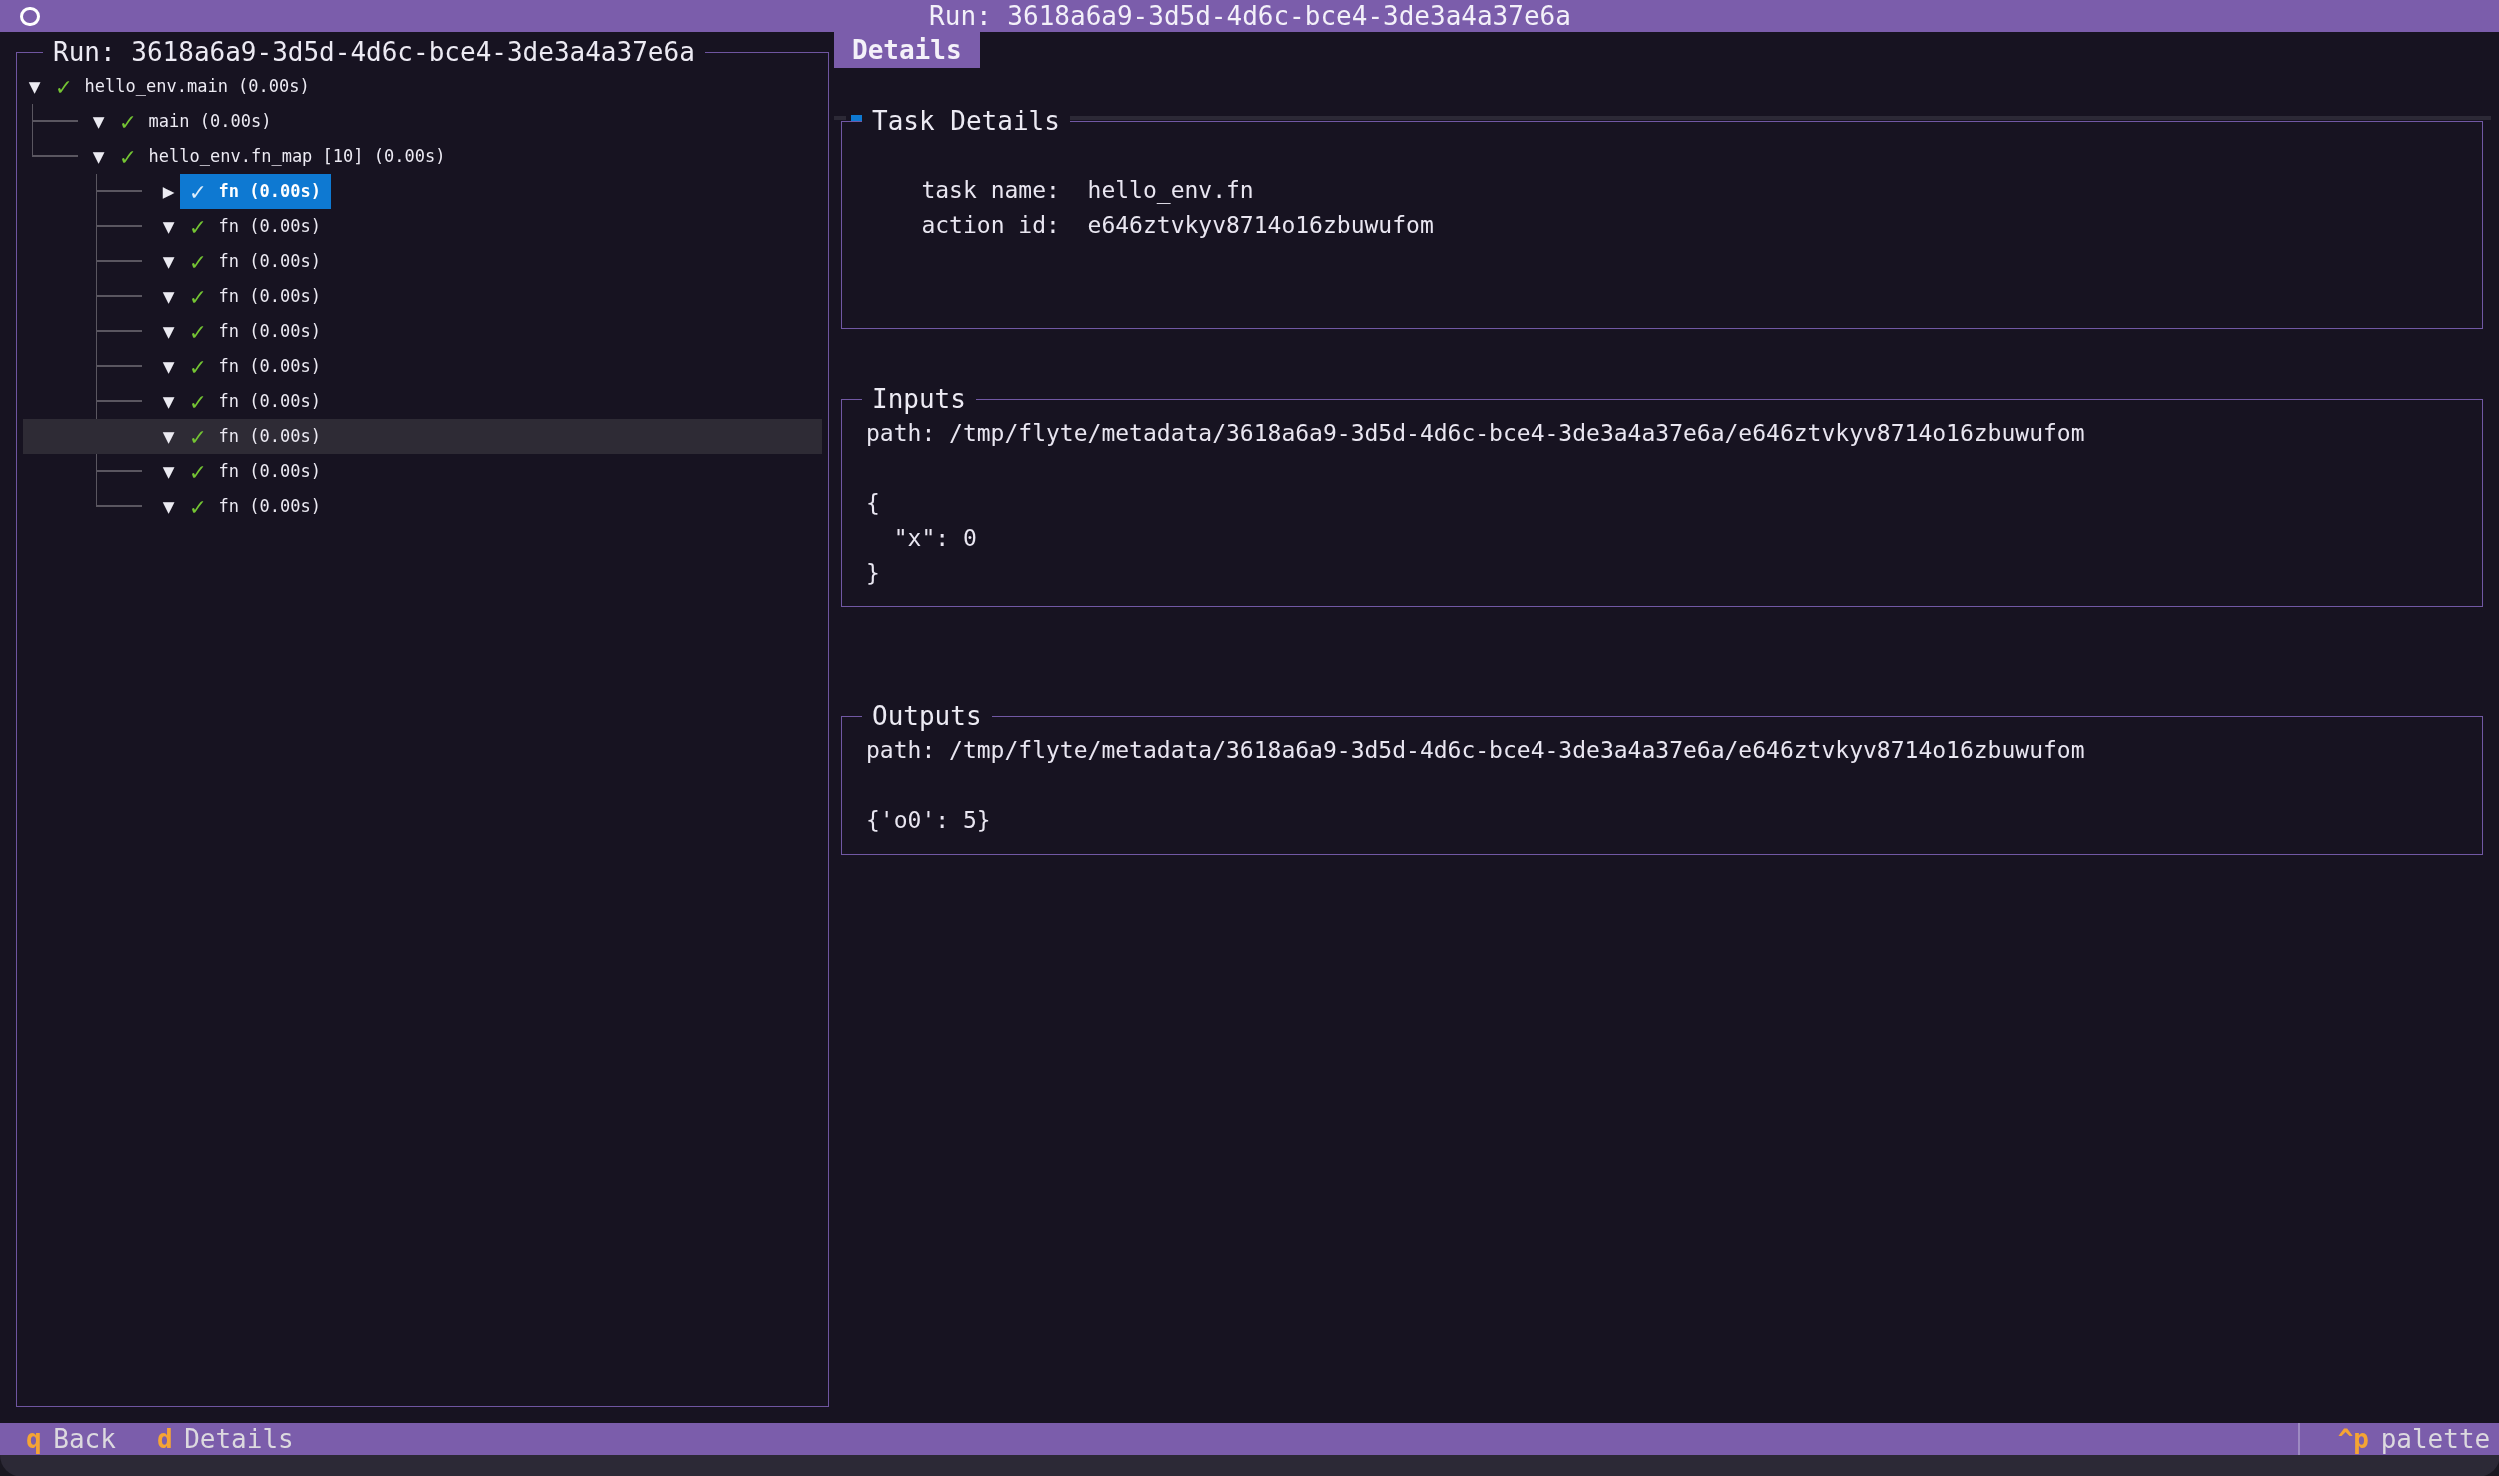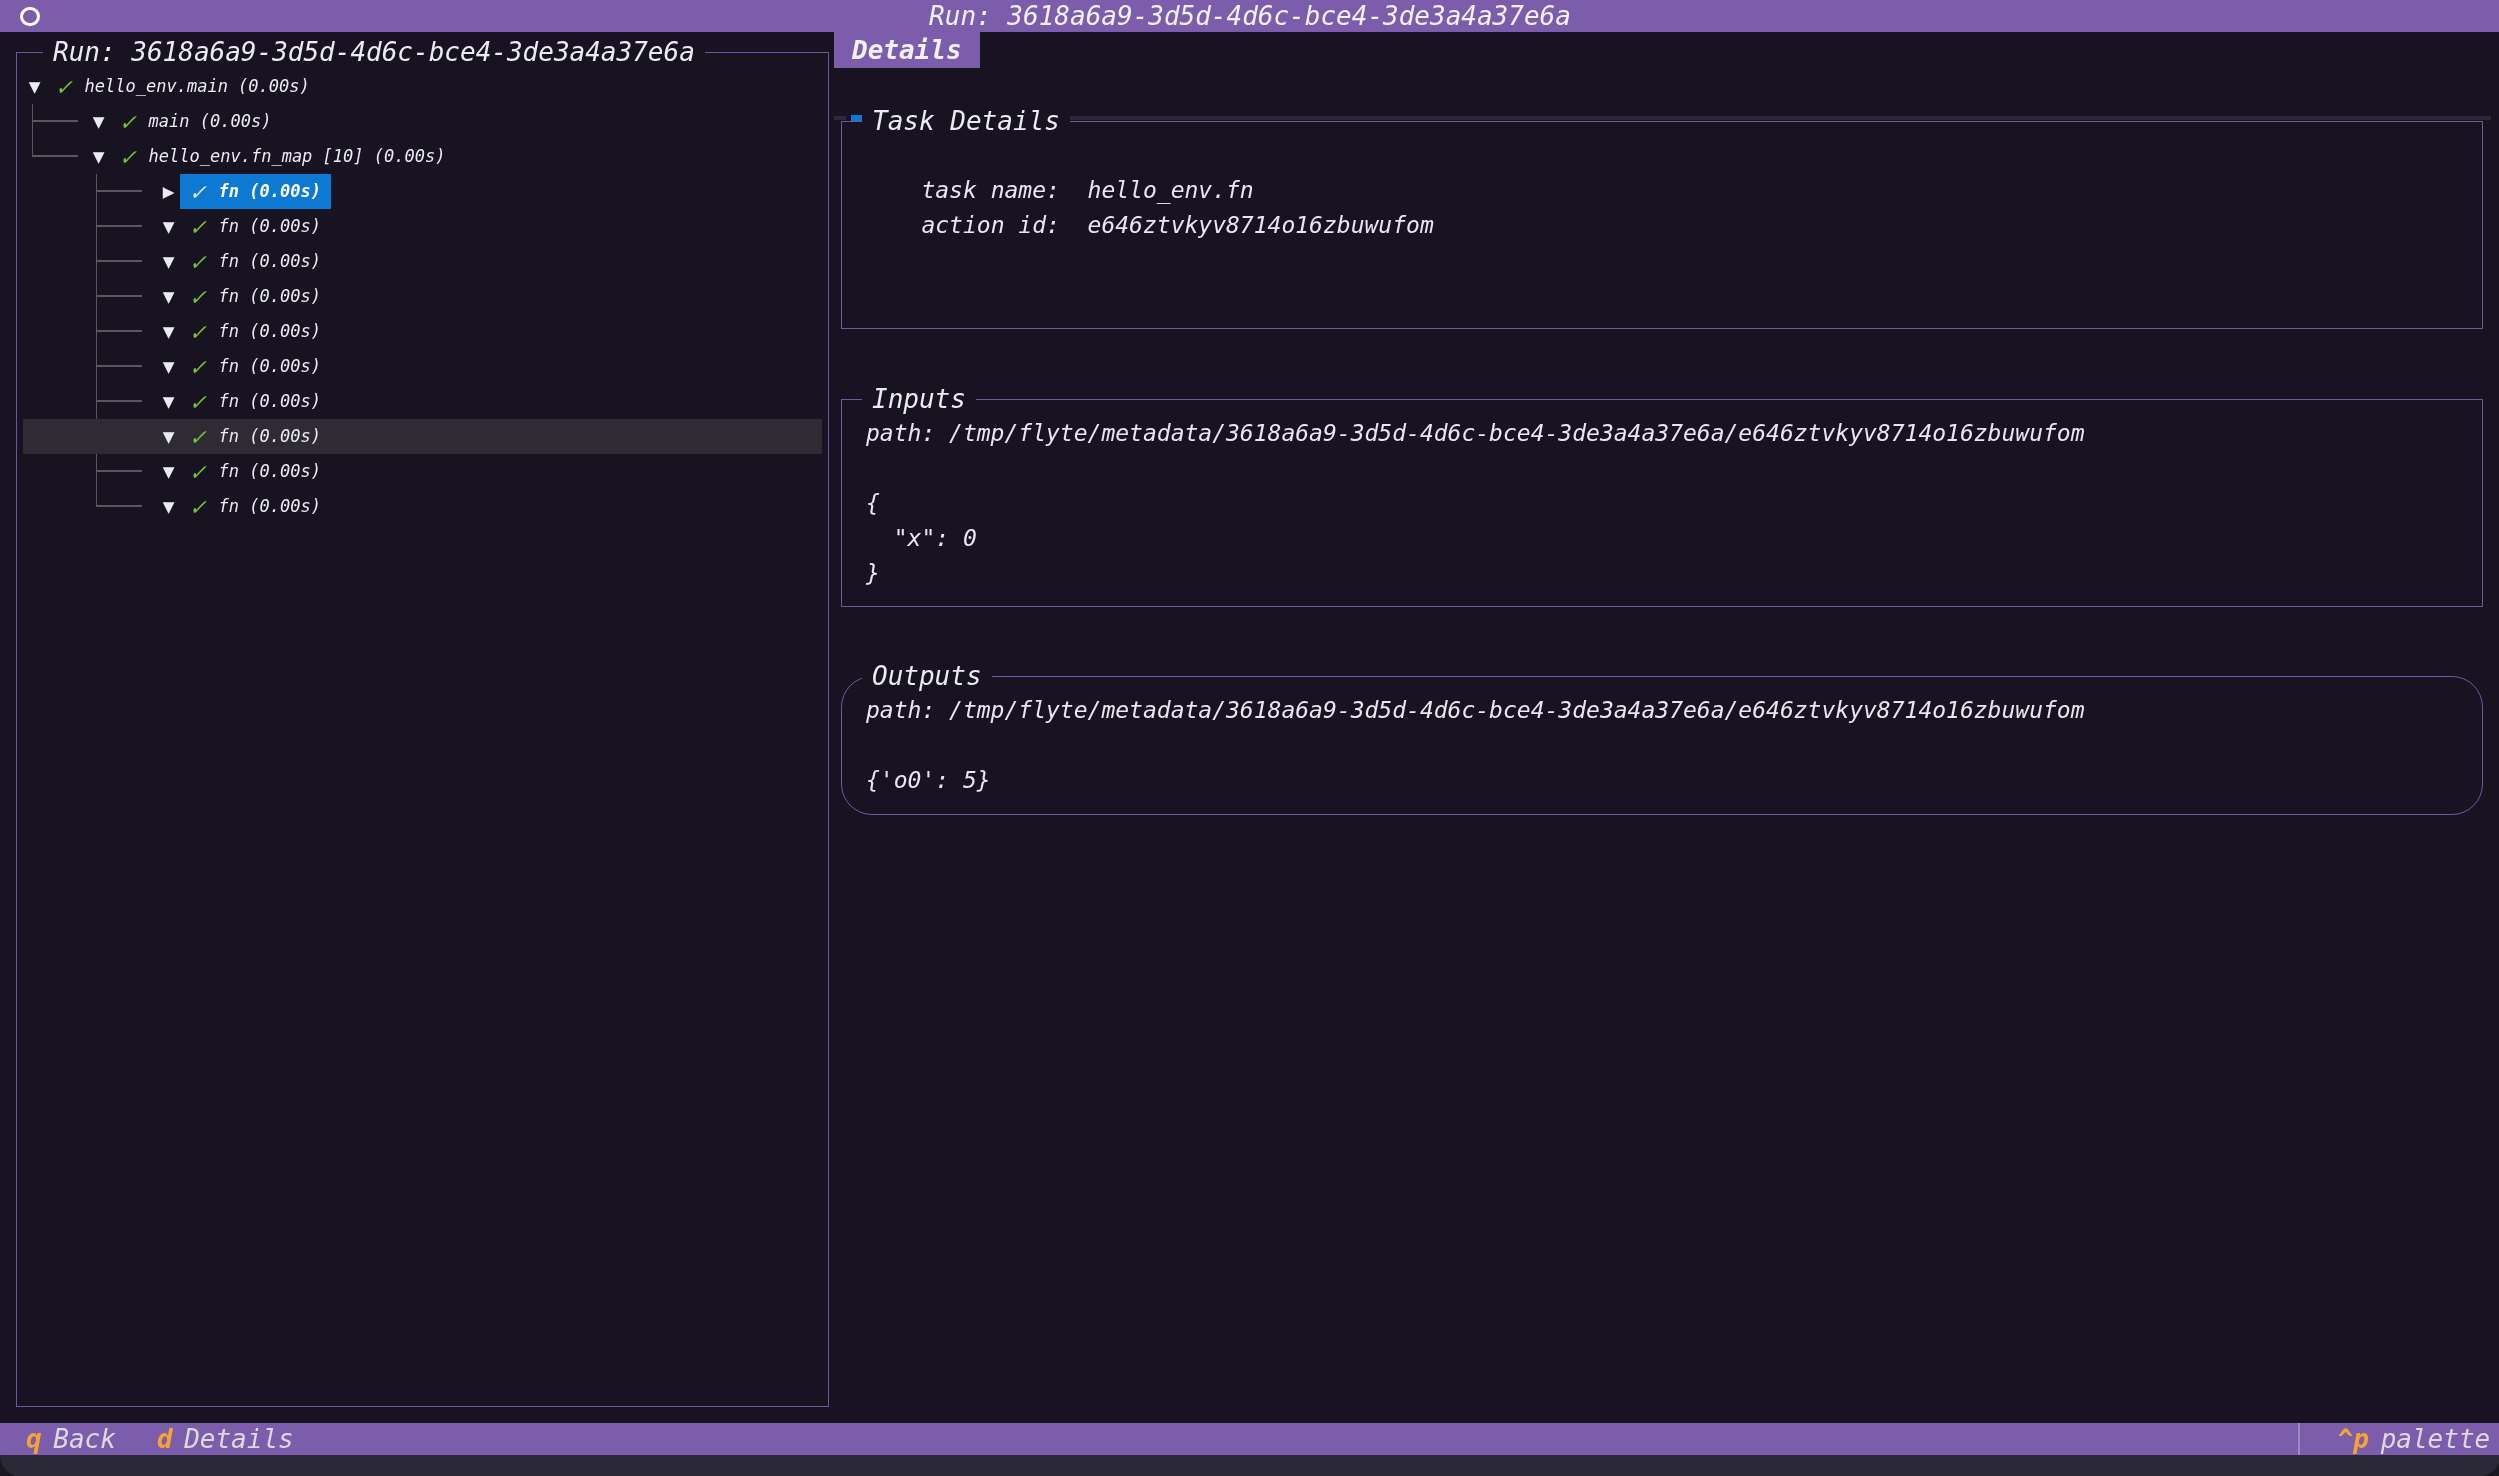--- a/index.html
+++ b/index.html
@@ -1,18 +1,18 @@
 <!DOCTYPE html>
 <html style="font-size:11.6px"><head>
 <meta charset="utf-8">
 <style>
   * { margin:0; padding:0; box-sizing:border-box; }
   html,body { width:2500px; height:1477px; background:#1a1821; overflow:hidden;
               font-family:"DejaVu Sans Mono", monospace; }
-  .window { position:absolute; left:0; top:0; width:2500px; height:1379px;font-style:italic; }
+  .window { position:absolute; left:0; top:0; width:2500px; height:1379px; }
 
   
   .topbar { position:absolute; left:0; top:0; width:2500px; height:32px; background:#7b5dab; }
   .ring { position:absolute; left:20px; top:6.5px; width:19.5px; height:19.5px;
           border:3.6px solid #ffffff; border-radius:50%; }
   .topbar-title { position:absolute; left:0; right:0; top:0; height:32px; line-height:32px;
                   text-align:center; color:#f3f0f9; font-size:26px; white-space:pre; }
 
   
   .content { position:absolute; left:0; top:32px; width:2500px; height:1392px;
@@ -52,21 +52,21 @@
   .tab { position:absolute; left:834px; top:0px; height:36px; line-height:36px;
          padding:0 18px; background:#7b5dab; color:#f4f1f9; font-size:26px; font-weight:600; }
   .tab-track-stub { position:absolute; left:834px; top:84px; width:11.6px; height:4.3px; background:#2c2936; }
   .tab-underline  { position:absolute; left:851px; top:83px; width:113px; height:5.8px; background:#0e79d2; }
   .tab-track { position:absolute; left:972px; top:84px; width:1519px; height:4.3px; background:#2c2936; }
 
   .box { position:absolute; left:841px; width:1642px; border:1.4px solid #7158a4; }
   .box > .legend { left:20px; }
   .box-task    { top:89px; height:208px; }
   .box-inputs  { top:367px; height:208px;padding-left:37px; }
-  .box-outputs { top:644px; height:139px;border-radius:31px; }
+  .box-outputs { top:684px; height:139px; }
   .box-body { position:absolute; top:16px; left:24px; right:14.5px; }
   .mono-line { height:35px; line-height:35px; font-size:23px; color:#e9e6f1; white-space:pre; }
   .kv .k { display:inline-block; width:12ch; }
 
   
   .statusbar { position:absolute; left:0; top:1423px; width:2500px; height:32px;
                background:#7b5dab; font-size:26px; color:#dcd9df; }
   .sb-left { position:absolute; left:26px; top:0; height:32px; display:flex; align-items:center; }
   .key { color:#f5a434; font-weight:bold; margin-right:11.6px; white-space:pre; }
   .sb-label { margin-right:41px; white-space:pre; }

